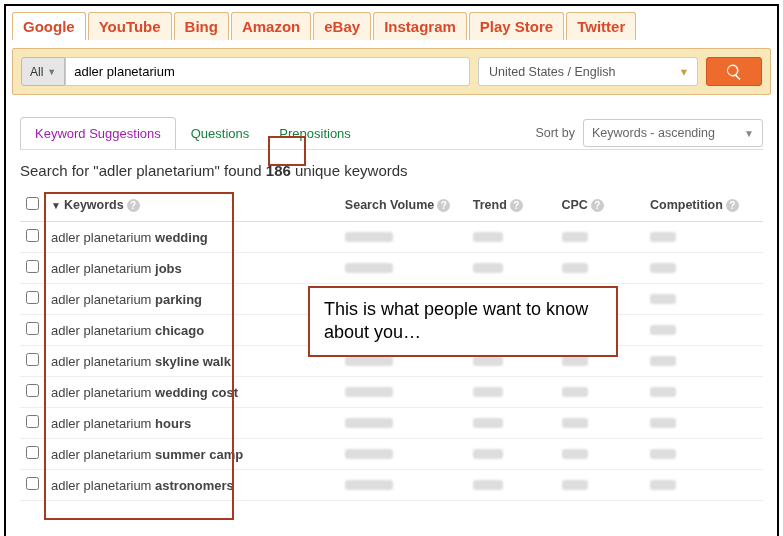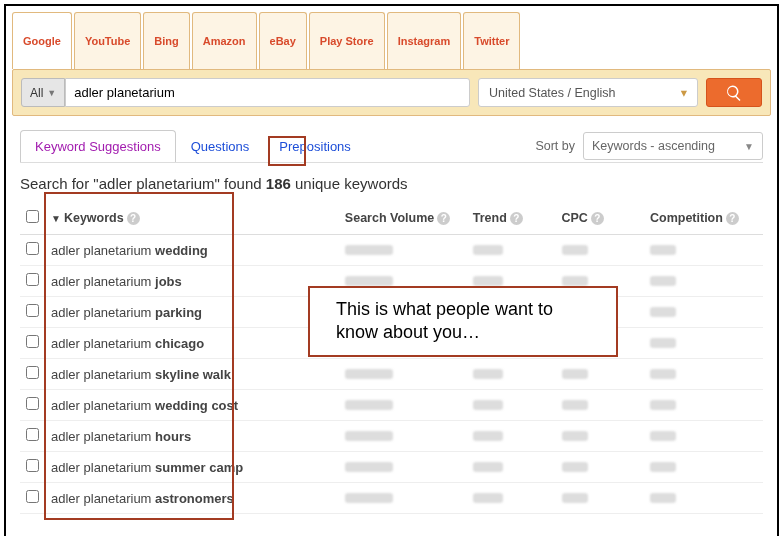--- a/index.html
+++ b/index.html
@@ -1,37 +1,37 @@
 <!DOCTYPE html>
 <html><head>
 <meta charset="utf-8">
 <style>
   * { box-sizing: border-box; margin: 0; padding: 0; }
   body { font-family: Arial, Helvetica, sans-serif; font-size: 13px; color: #333; background: #fff; width: 783px; }
   .frame { border: 2px solid #000; margin: 4px; position: relative; background: #fff; padding: 0 0 40px 0; overflow: hidden; }
 
   
   .src-tabs { display: flex; gap: 2px; padding: 4px 6px 0 6px; margin-top: 2px; }
-  .src-tab { padding: 22px 10px; font-size: 11px; font-weight: bold; color: #d84a2b; border: 1px solid #e1b97e; border-bottom: none; border-radius: 3px 3px 0 0; background: #fff; cursor: pointer; }
+  .src-tab { padding: 5px 10px; font-size: 15px; font-weight: bold; color: #d84a2b; border: 1px solid #e1b97e; border-bottom: none; border-radius: 3px 3px 0 0; background: #fff; cursor: pointer; }
   .src-tab.active { background: #fff; }
   .src-tab:not(.active) { background: #fdf4e4; }
 
   
-  .search-wrap { background: #f8e7b9; border: 1px solid #e1b97e; margin: 0 6px; padding: 8px; display: flex; gap: 8px; align-items: stretch; border-radius: 2px; }
+  .search-wrap { background: #f8e7b9; border: 1px solid #e1b97e; margin: 8px 6px; padding: 8px; display: flex; gap: 8px; align-items: stretch; border-radius: 2px; }
   .all-sel { background: #e6e6e6; border: 1px solid #bbb; padding: 0 8px; font-size: 12px; display: flex; align-items: center; border-radius: 3px 0 0 3px; margin-right: -8px; cursor: pointer; gap:4px;}
   .kw-input { flex: 1 1 auto; border: 1px solid #ccc; padding: 6px 8px; font-size: 13px; border-radius: 0 3px 3px 0; }
   .locale { width: 220px; background:#fff; border:1px solid #ccc; border-radius:3px; padding:0 10px; display:flex; align-items:center; justify-content:space-between; font-size:12.5px; color:#555; cursor:pointer; }
   .locale .caret { color:#c94; }
   .go-btn { width: 56px; background: #ec6b2d; border: 1px solid #d5531c; border-radius: 3px; display:flex; align-items:center; justify-content:center; cursor:pointer; }
   .go-btn svg { width:18px; height:18px; fill:#fff; }
 
   
   .mid-row { display:flex; align-items:center; justify-content:space-between; padding: 14px 14px 0 14px; }
   .mid-tabs { display:flex; gap:0; }
-  .mid-tab { padding:8px 14px; font-size:13px; color:#1d4ed8; cursor:pointer; border:1px solid transparent; border-bottom:none; }
+  .mid-tab { padding:8px 14px; font-size:13px; color:#15803d; cursor:pointer; border:1px solid transparent; border-bottom:none; }
   .mid-tab.active { color:#a21caf; border-color:#ccc; border-radius:4px 4px 0 0; background:#fff; }
   .sort-wrap { display:flex; align-items:center; gap:8px; font-size:12.5px; color:#666;justify-content:space-between; }
   .sort-sel { border:1px solid #ccc; padding:6px 28px 6px 8px; font-size:12.5px; border-radius:3px; background:#fff; position:relative; min-width:180px; cursor:pointer; }
   .sort-sel .caret { position:absolute; right:8px; top:50%; transform:translateY(-50%); color:#888; font-size:10px;}
 
   .divider { border-top:1px solid #ddd; margin:0 14px; }
 
   .result-line { padding: 12px 14px 10px 14px; font-size: 15px; color:#333; }
   .result-line b { font-weight:bold; }
 
@@ -52,35 +52,35 @@
   .col-sv { width: 130px; }
   .col-tr { width: 90px; text-align:left; }
   .col-cpc { width: 90px; text-align:left; }
   .col-cmp { width: 120px; text-align:left; }
 
   .sort-arrow { font-size:10px; margin-right:3px;}
 
   
   .anno-box-count { position:absolute; border:2.5px solid #a33b22; pointer-events:none; }
   .anno-box-kwcol { position:absolute; border:2.5px solid #a33b22; pointer-events:none; }
-  .anno-callout { position:absolute; border:2.5px solid #a33b22; background:#fff; padding:10px 26px; font-size:18px; color:#000; line-height:1.3; }
+  .anno-callout { position:absolute; border:2.5px solid #a33b22; background:#fff; padding:10px 14px; font-size:18px; color:#000; line-height:1.3; }
 </style>
 </head>
 <body>
 
 <div class="frame">
 
   <div class="src-tabs" id="src-tabs">
       <div class="src-tab active">Google</div>
       <div class="src-tab">YouTube</div>
       <div class="src-tab">Bing</div>
       <div class="src-tab">Amazon</div>
       <div class="src-tab">eBay</div>
+      <div class="src-tab">Instagram</div>
       <div class="src-tab">Play Store</div>
-      <div class="src-tab">Instagram</div>
       <div class="src-tab">Twitter</div>
     </div>
 
   <div class="search-wrap">
     <div class="all-sel">
       <span>All</span>
       <span style="font-size:9px;color:#777;">▼</span>
     </div>
     <input class="kw-input" type="text" value="adler planetarium" style="">
     <div class="locale">

